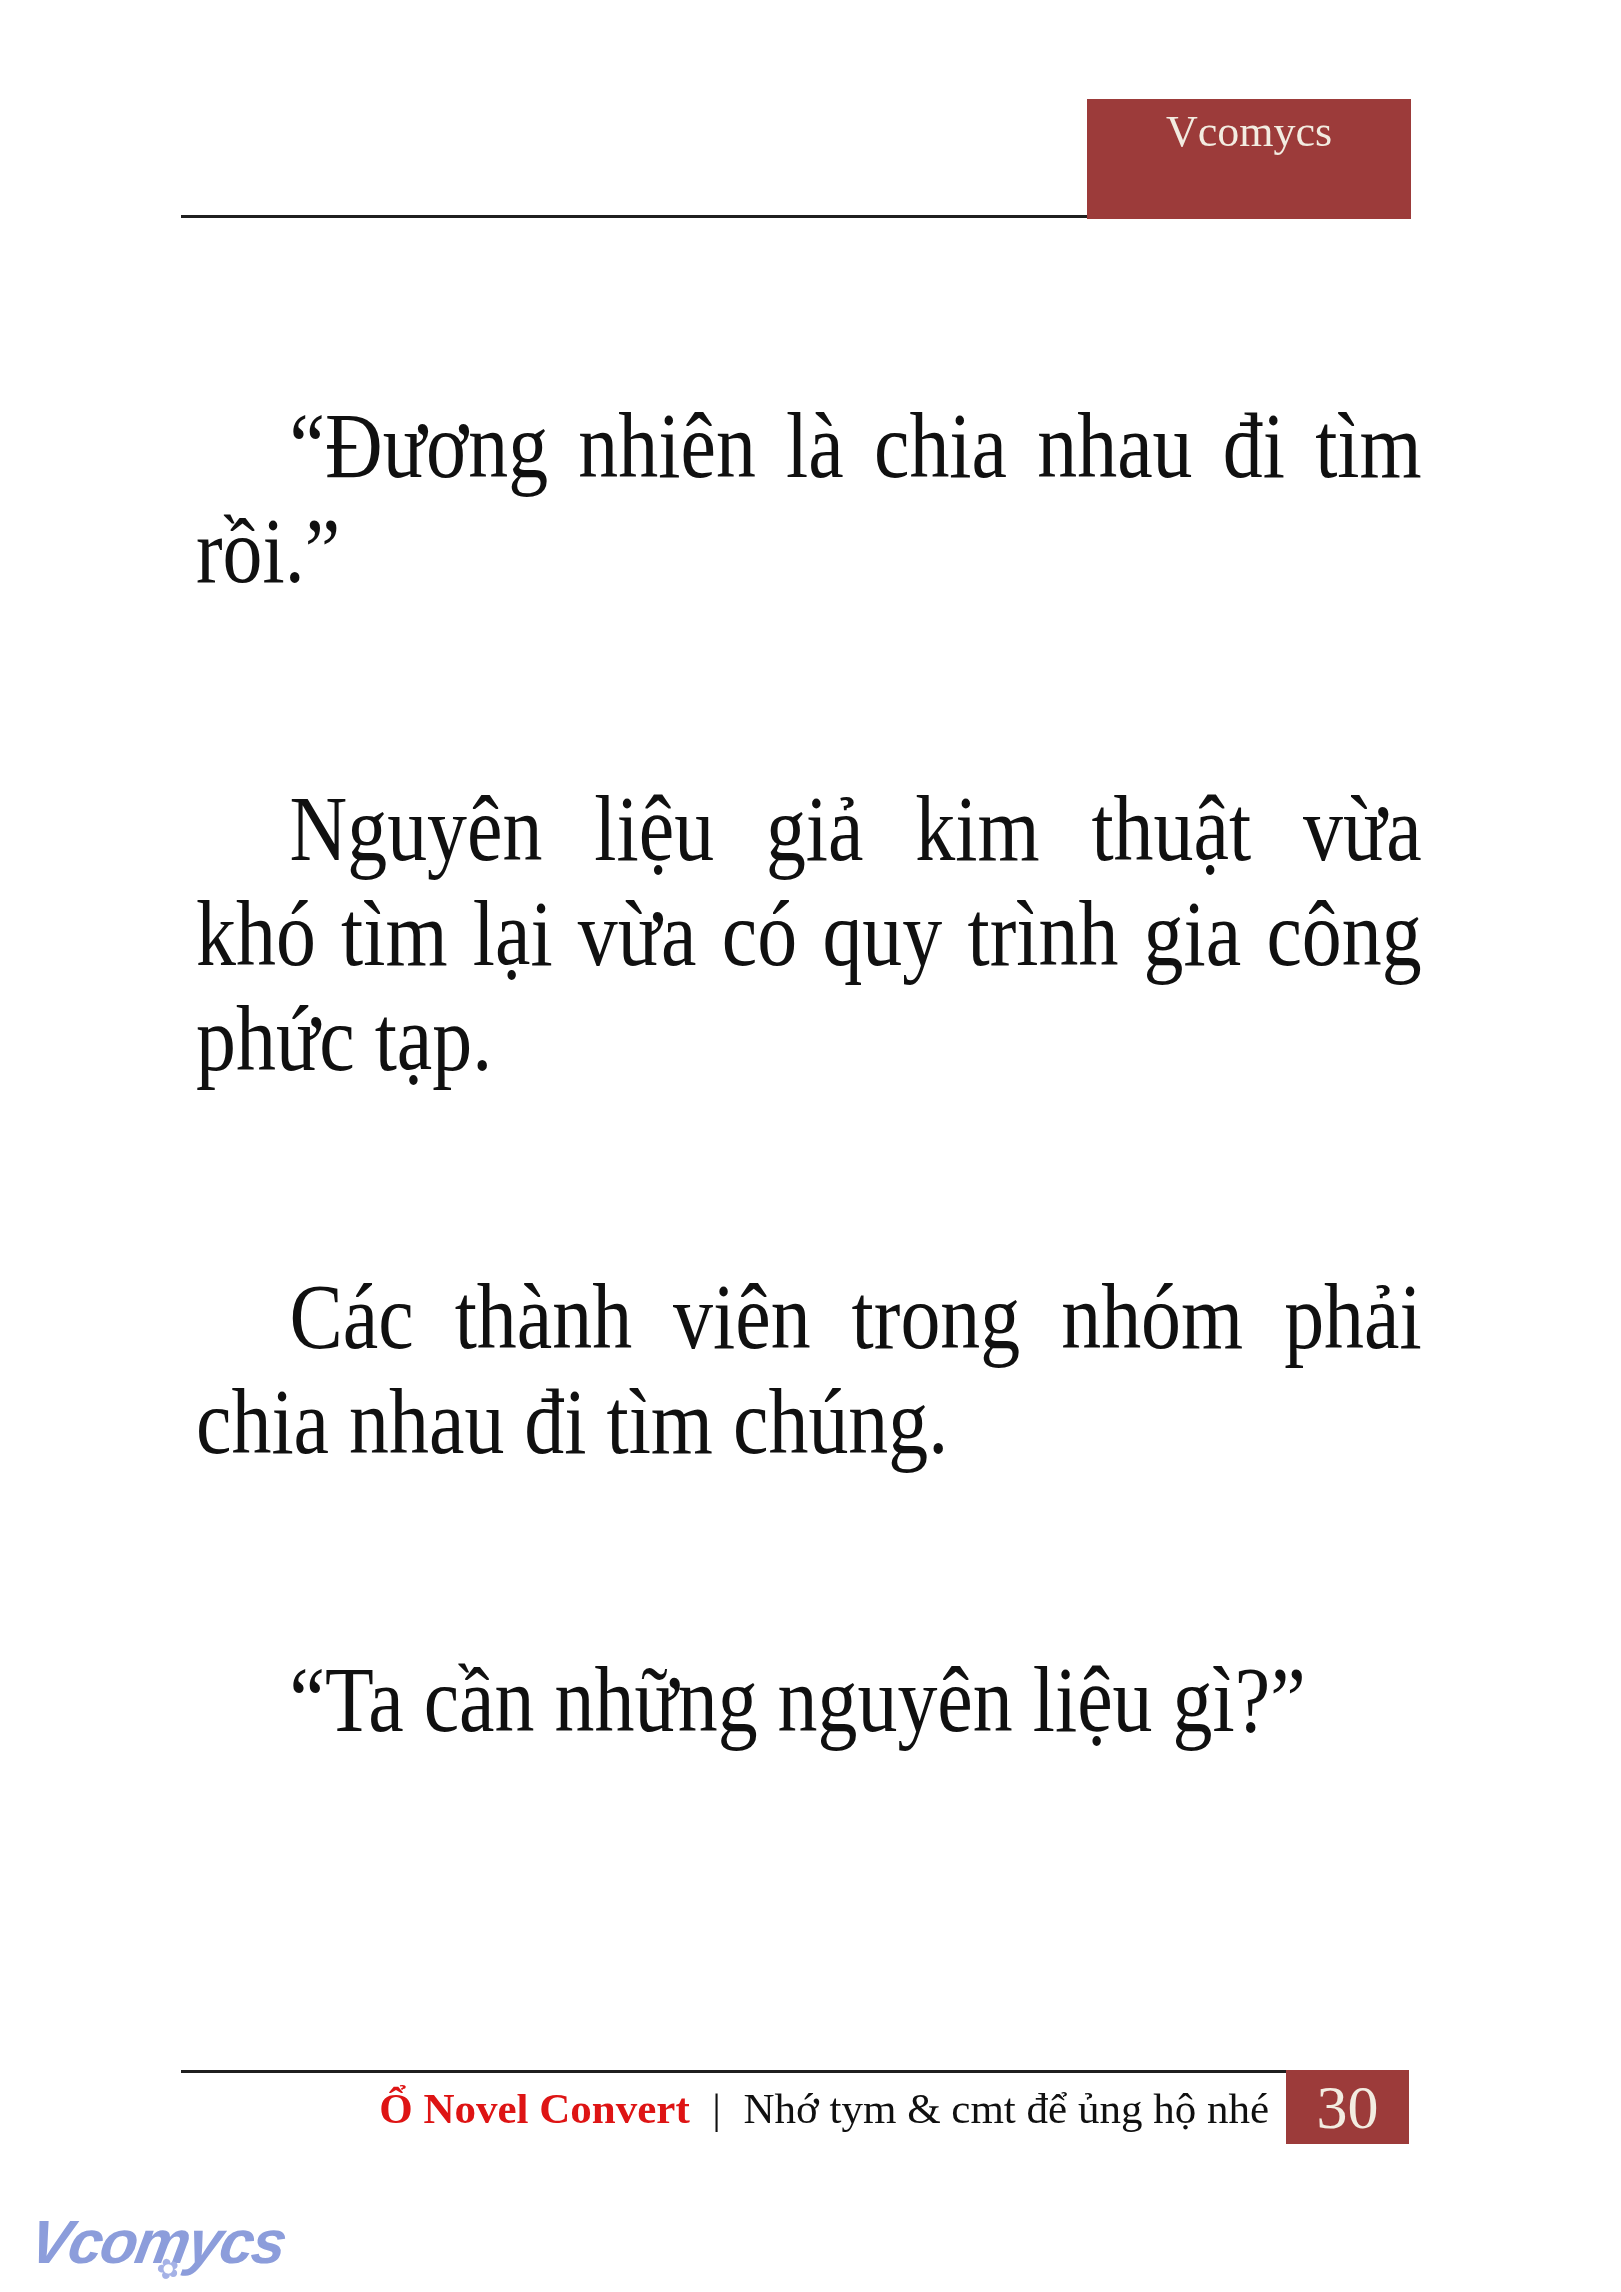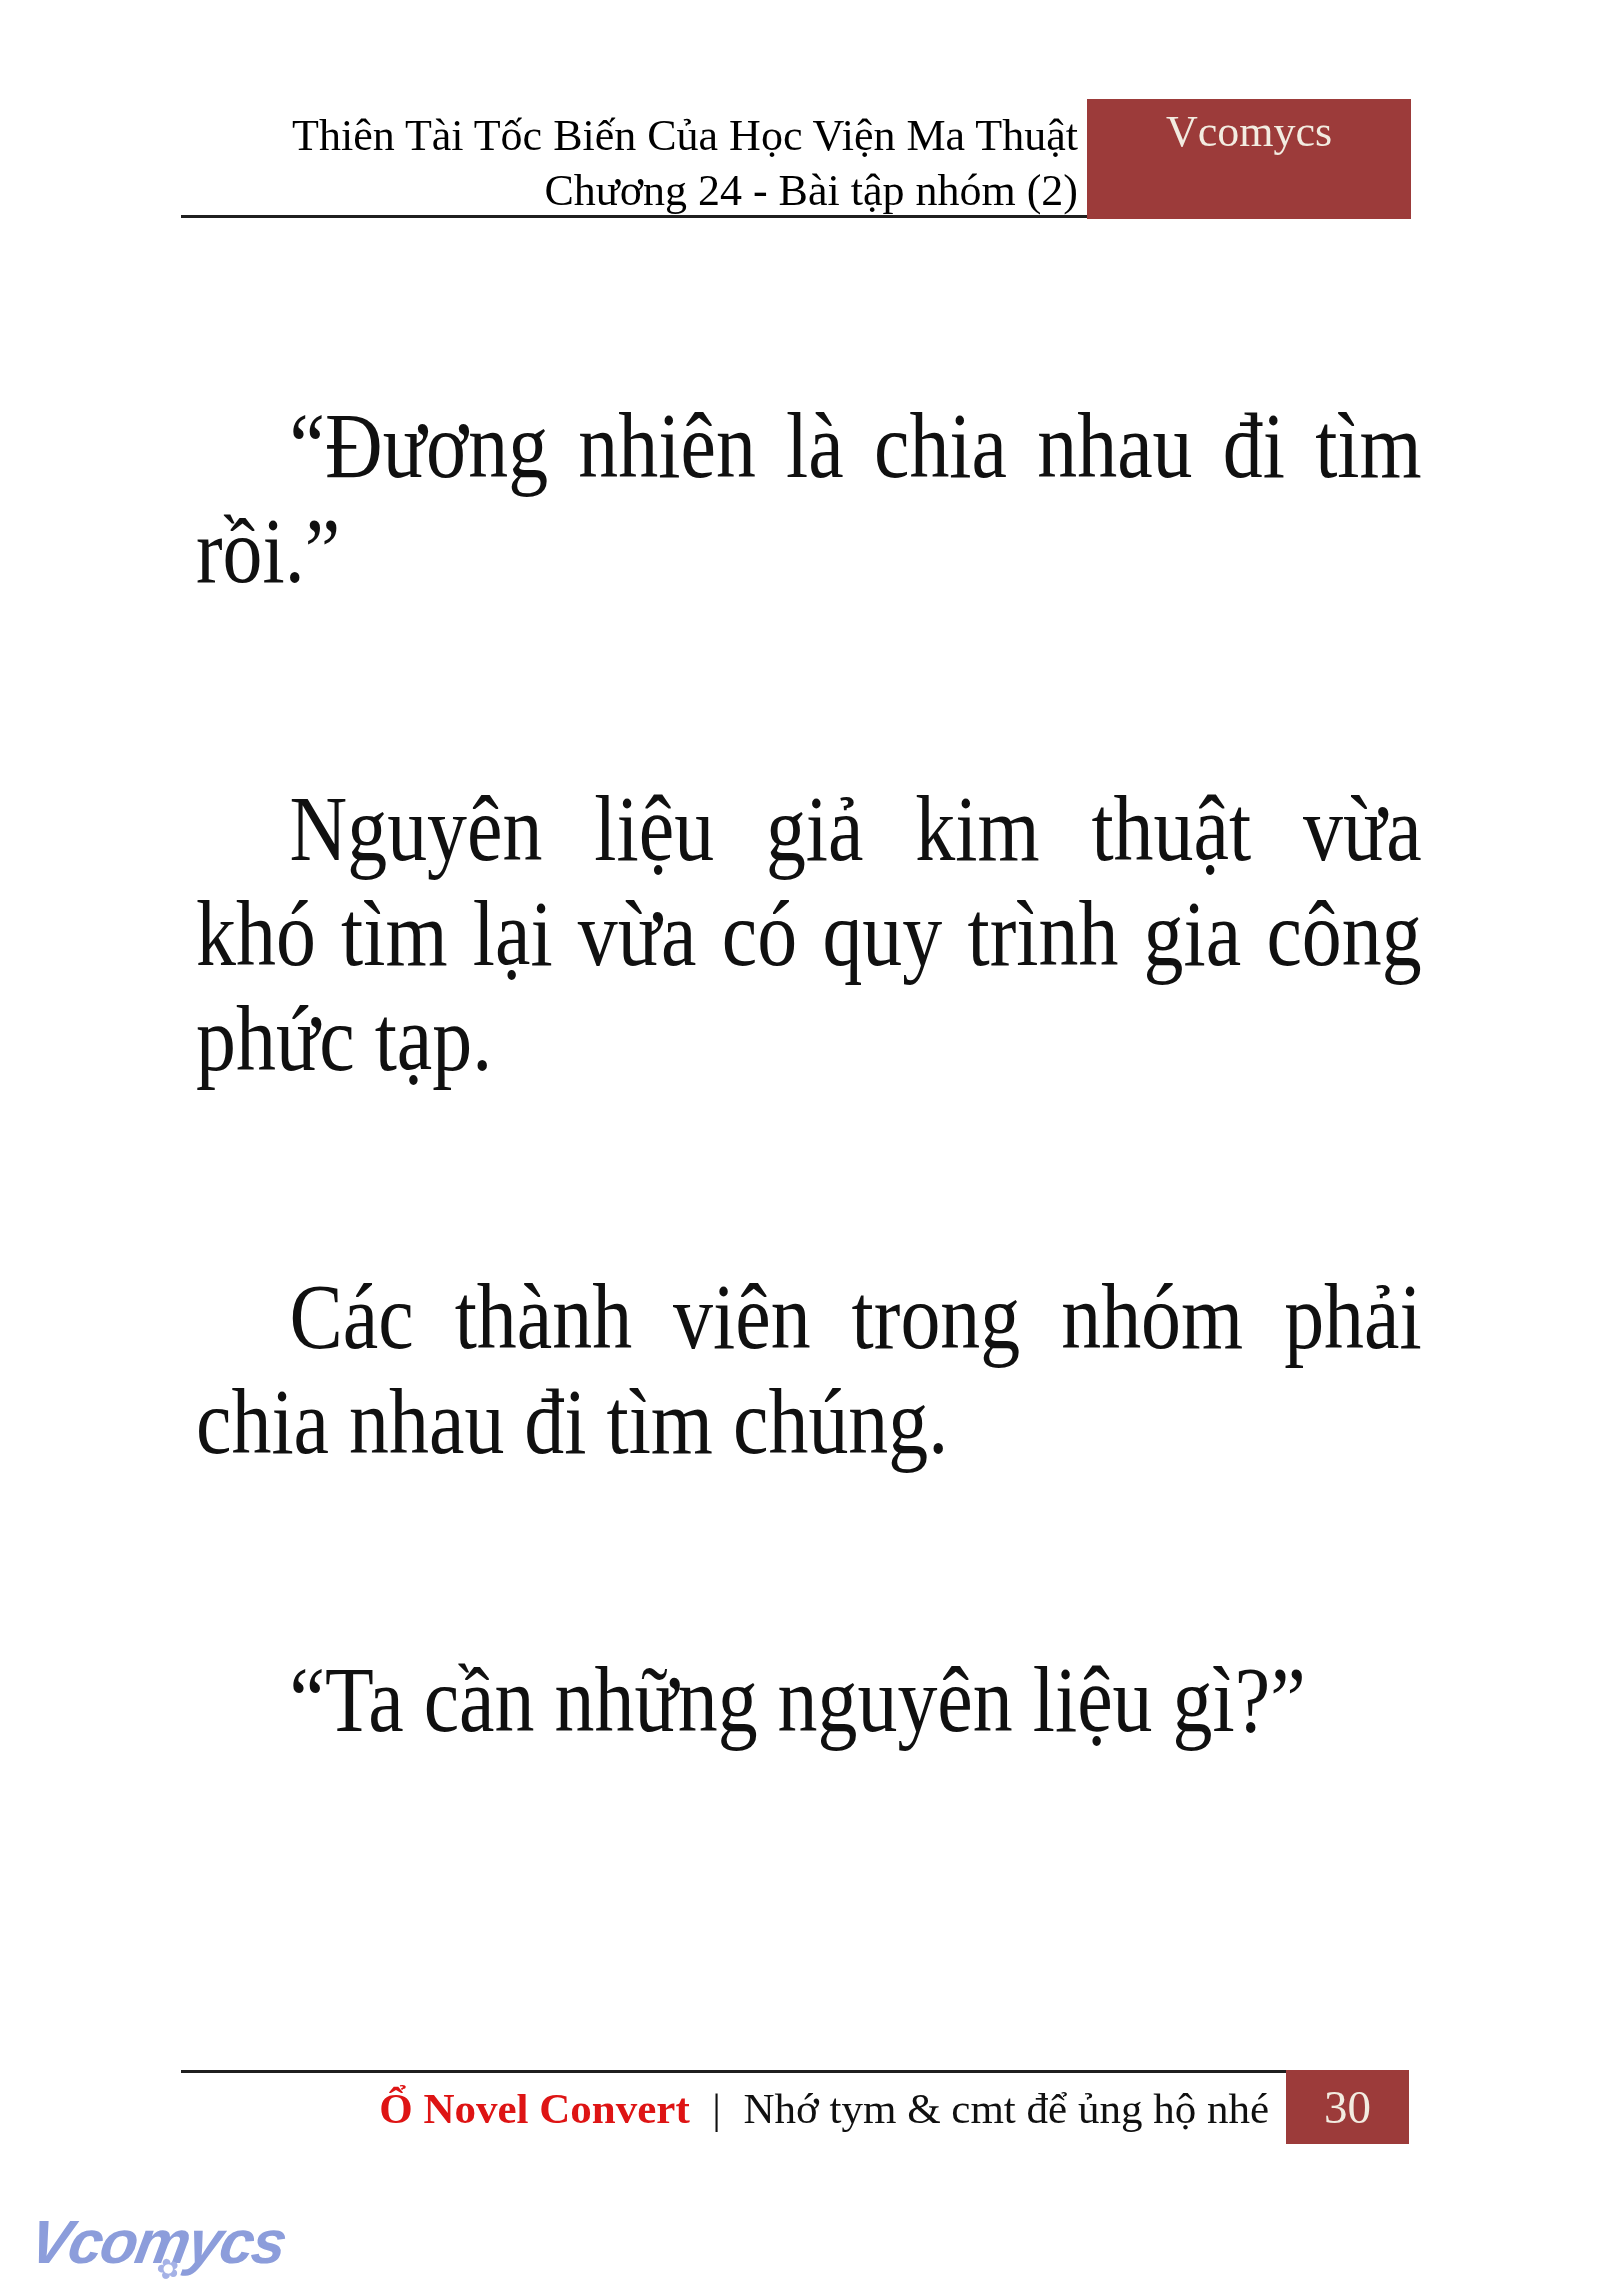--- a/index.html
+++ b/index.html
@@ -54,21 +54,21 @@
   .footer-line {
     position:absolute; left:181px; top:2079px; width:1088px;
     text-align:right; font-size:43px; line-height:59px; color:#101010;
     white-space:nowrap;
   }
   .footer-brand { color:#de1414; font-weight:bold; }
   .footer-sep { color:#101010; padding:0 11.8px; font-weight:normal; }
   .footer-badge {
     position:absolute; left:1286px; top:2070px; width:123px; height:74px;
     background:#9c3b3a; color:#f2ece1;
-    font-size:47px; line-height:74px; text-align:center;
+    font-size:62px; line-height:74px; text-align:center;
   }
 
   
   .watermark {
     position:absolute; left:24.5px; top:2211px;
     font-family:"Liberation Sans", sans-serif;
     font-style:italic; font-weight:bold;
     font-size:61px; line-height:63px;
     letter-spacing:-2px;
     color:#8c9ddb;
@@ -80,24 +80,20 @@
     font-size:27.4px; line-height:27.4px;
     color:#a5b2e6;
     transform:rotate(-15deg);
   }
 </style>
 </head>
 <body>
 
 <div class="page">
 
-  <div class="header-titles">
-    <div>Thiên Tài Tốc Biến Của Học Viện Ma Thuật</div>
-    <div>Chương 24 - Bài tập nhóm (2)</div>
-  </div>
   <div class="header-rule"></div>
   <div class="header-badge">
     <div>Vcomycs</div>
   </div>
 
   <div class="content">
     <div class="para">
       <span class="pline first">“Đương nhiên là chia nhau đi tìm</span>
       <span class="pline lastln">rồi.”</span>
     </div>

